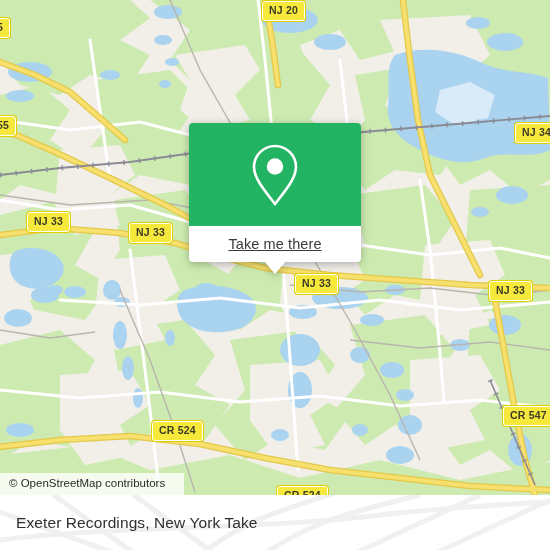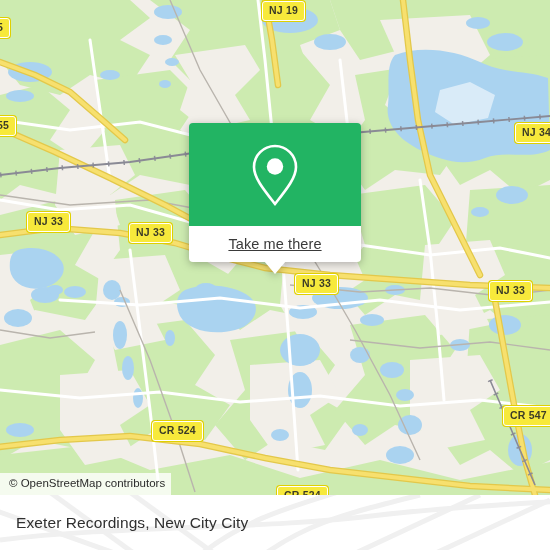--- a/index.html
+++ b/index.html
@@ -100,21 +100,21 @@
 
   
   #attribution {
     position: absolute;
     left: 0;
     bottom: 0;
     background: rgba(255,255,255,0.80);
     color: #2b2b2b;
     font-size: 11.5px;
     font-family: "Liberation Sans", sans-serif;
-    padding: 4px 6px 5px 9px;
+    padding: 4px 19px 5px 9px;
     line-height: 1.1;
     white-space: nowrap;
   }
 
   
   #footer {
     position: absolute;
     left: 0;
     top: 495px;
     width: 550px;
@@ -310,21 +310,21 @@
       </g>
 
       <g fill="none">
         <path d="M0,175 L60,168 L130,162 L200,152 L270,142 L340,134 L410,128 L480,122 L550,116" stroke="#8a8a95" stroke-width="1.8"></path>
         <path d="M0,175 L60,168 L130,162 L200,152 L270,142 L340,134 L410,128 L480,122 L550,116" stroke="#8a8a95" stroke-width="5" stroke-dasharray="1.5 14" opacity="0.9"></path>
         <path d="M490,380 L505,415 L520,450 L535,485" stroke="#8a8a95" stroke-width="1.6"></path>
         <path d="M490,380 L505,415 L520,450 L535,485" stroke="#8a8a95" stroke-width="5" stroke-dasharray="1.5 13" opacity="0.9"></path>
       </g>
     </svg>
 
-    <div class="shield" style="left:262px;  top:1px;">NJ 19</div>
+    <div class="shield" style="left:262px;  top:1px;">NJ 20</div>
     <div class="shield" style="left:-10px;  top:18px;">5</div>
     <div class="shield" style="left:-10px;  top:116px;">55</div>
     <div class="shield" style="left:515px;  top:123px;">NJ 34</div>
     <div class="shield" style="left:27px;   top:212px;">NJ 33</div>
     <div class="shield" style="left:129px;  top:223px;">NJ 33</div>
     <div class="shield" style="left:295px;  top:274px;">NJ 33</div>
     <div class="shield" style="left:489px;  top:281px;">NJ 33</div>
     <div class="shield" style="left:152px;  top:421px;">CR 524</div>
     <div class="shield" style="left:503px;  top:406px;">CR 547</div>
     <div class="shield" style="left:277px;  top:486px;">CR 524</div>
@@ -352,16 +352,16 @@
         <path d="M40,-10 L150,70"></path>
         <path d="M120,-10 L230,70"></path>
         <path d="M200,60 C250,20 300,10 360,-10"></path>
         <path d="M250,70 C300,30 340,20 420,0"></path>
         <path d="M330,70 L480,0"></path>
         <path d="M410,70 L550,5"></path>
         <path d="M0,45 C120,30 260,35 380,20 C450,12 500,10 560,6"></path>
       </g>
     </svg>
     <div id="footer-inner">
-      <div id="footer-title">Exeter Recordings, New City City</div>
+      <div id="footer-title">Exeter Recordings, New York Take</div>
     </div>
   </div>
 </div>
 
 </body></html>

